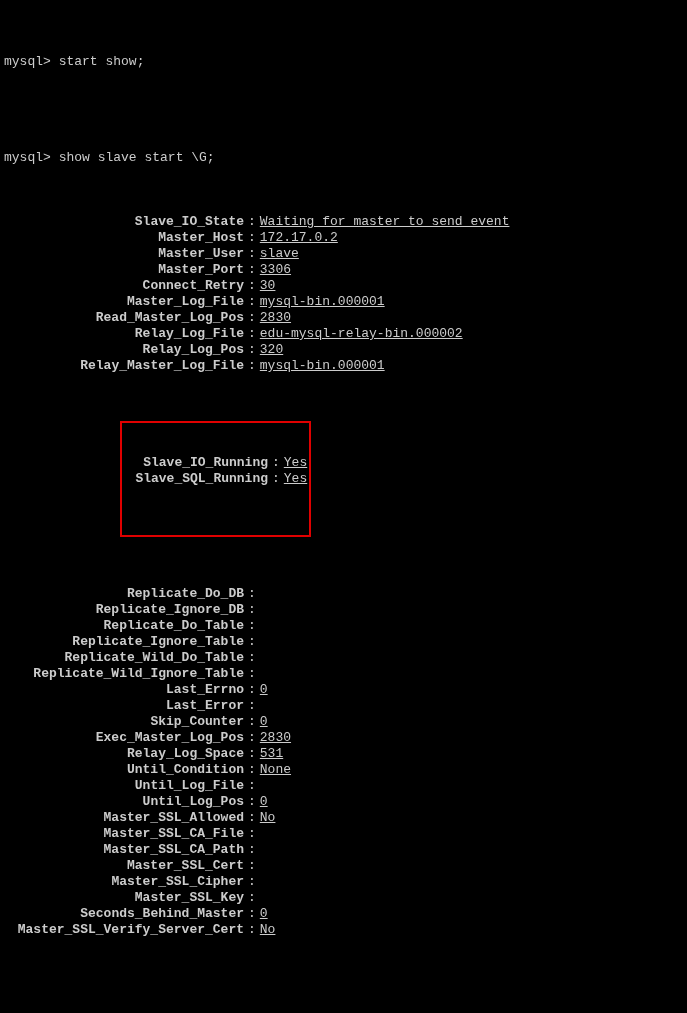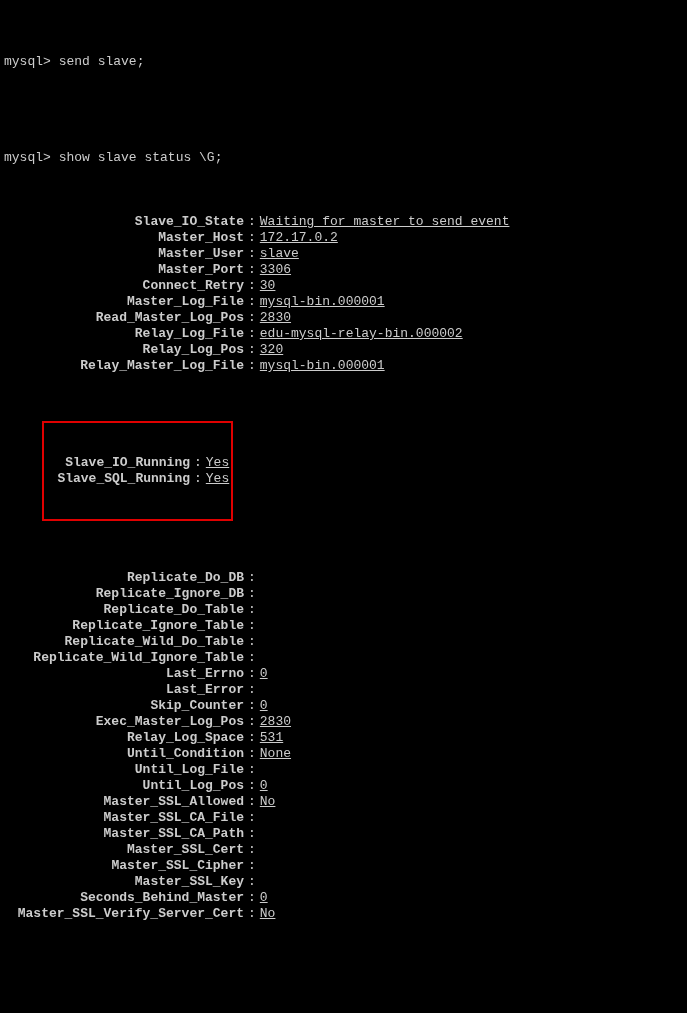--- a/index.html
+++ b/index.html
@@ -28,38 +28,38 @@
   }
   .sep {
     padding: 0 4px 0 4px;
   }
   .val {
     white-space: pre;
     text-decoration: underline;
   }
   .highlight-box {
     border: 2px solid #e00000;
-    margin-left: 38px;
-    padding: 0 2px 0 2px;
+    margin-left: 116px;
+    padding: 0 2px 16px 2px;
     width: fit-content;
     position: relative;
     top: -1px;
   }
   .highlight-box .label {
     width: 144px;
   }
 </style>
 </head>
 <body>
 
 <div class="terminal">
 
-  <div class="line"><span>mysql&gt;</span><span> </span><span>send slave;</span></div>
+  <div class="line"><span>mysql&gt;</span><span> </span><span>start show;</span></div>
   <div class="line">&nbsp;</div>
-  <div class="line"><span>mysql&gt;</span><span> </span><span>show slave status \G;</span></div>
+  <div class="line"><span>mysql&gt;</span><span> </span><span>show slave start \G;</span></div>
 
   <div id="block1"><div class="line"><span class="label">Slave_IO_State</span><span class="sep">:</span><span class="val">Waiting for master to send event</span></div><div class="line"><span class="label">Master_Host</span><span class="sep">:</span><span class="val">172.17.0.2</span></div><div class="line"><span class="label">Master_User</span><span class="sep">:</span><span class="val">slave</span></div><div class="line"><span class="label">Master_Port</span><span class="sep">:</span><span class="val">3306</span></div><div class="line"><span class="label">Connect_Retry</span><span class="sep">:</span><span class="val">30</span></div><div class="line"><span class="label">Master_Log_File</span><span class="sep">:</span><span class="val">mysql-bin.000001</span></div><div class="line"><span class="label">Read_Master_Log_Pos</span><span class="sep">:</span><span class="val">2830</span></div><div class="line"><span class="label">Relay_Log_File</span><span class="sep">:</span><span class="val">edu-mysql-relay-bin.000002</span></div><div class="line"><span class="label">Relay_Log_Pos</span><span class="sep">:</span><span class="val">320</span></div><div class="line"><span class="label">Relay_Master_Log_File</span><span class="sep">:</span><span class="val">mysql-bin.000001</span></div></div>
 
   <div class="highlight-box">
     <div id="block-h"><div class="line"><span class="label">Slave_IO_Running</span><span class="sep">:</span><span class="val">Yes</span></div><div class="line"><span class="label">Slave_SQL_Running</span><span class="sep">:</span><span class="val">Yes</span></div></div>
   </div>
 
   <div id="block2"><div class="line"><span class="label">Replicate_Do_DB</span><span class="sep">:</span><span class="val"></span></div><div class="line"><span class="label">Replicate_Ignore_DB</span><span class="sep">:</span><span class="val"></span></div><div class="line"><span class="label">Replicate_Do_Table</span><span class="sep">:</span><span class="val"></span></div><div class="line"><span class="label">Replicate_Ignore_Table</span><span class="sep">:</span><span class="val"></span></div><div class="line"><span class="label">Replicate_Wild_Do_Table</span><span class="sep">:</span><span class="val"></span></div><div class="line"><span class="label">Replicate_Wild_Ignore_Table</span><span class="sep">:</span><span class="val"></span></div><div class="line"><span class="label">Last_Errno</span><span class="sep">:</span><span class="val">0</span></div><div class="line"><span class="label">Last_Error</span><span class="sep">:</span><span class="val"></span></div><div class="line"><span class="label">Skip_Counter</span><span class="sep">:</span><span class="val">0</span></div><div class="line"><span class="label">Exec_Master_Log_Pos</span><span class="sep">:</span><span class="val">2830</span></div><div class="line"><span class="label">Relay_Log_Space</span><span class="sep">:</span><span class="val">531</span></div><div class="line"><span class="label">Until_Condition</span><span class="sep">:</span><span class="val">None</span></div><div class="line"><span class="label">Until_Log_File</span><span class="sep">:</span><span class="val"></span></div><div class="line"><span class="label">Until_Log_Pos</span><span class="sep">:</span><span class="val">0</span></div><div class="line"><span class="label">Master_SSL_Allowed</span><span class="sep">:</span><span class="val">No</span></div><div class="line"><span class="label">Master_SSL_CA_File</span><span class="sep">:</span><span class="val"></span></div><div class="line"><span class="label">Master_SSL_CA_Path</span><span class="sep">:</span><span class="val"></span></div><div class="line"><span class="label">Master_SSL_Cert</span><span class="sep">:</span><span class="val"></span></div><div class="line"><span class="label">Master_SSL_Cipher</span><span class="sep">:</span><span class="val"></span></div><div class="line"><span class="label">Master_SSL_Key</span><span class="sep">:</span><span class="val"></span></div><div class="line"><span class="label">Seconds_Behind_Master</span><span class="sep">:</span><span class="val">0</span></div><div class="line"><span class="label">Master_SSL_Verify_Server_Cert</span><span class="sep">:</span><span class="val">No</span></div></div>
 
   

